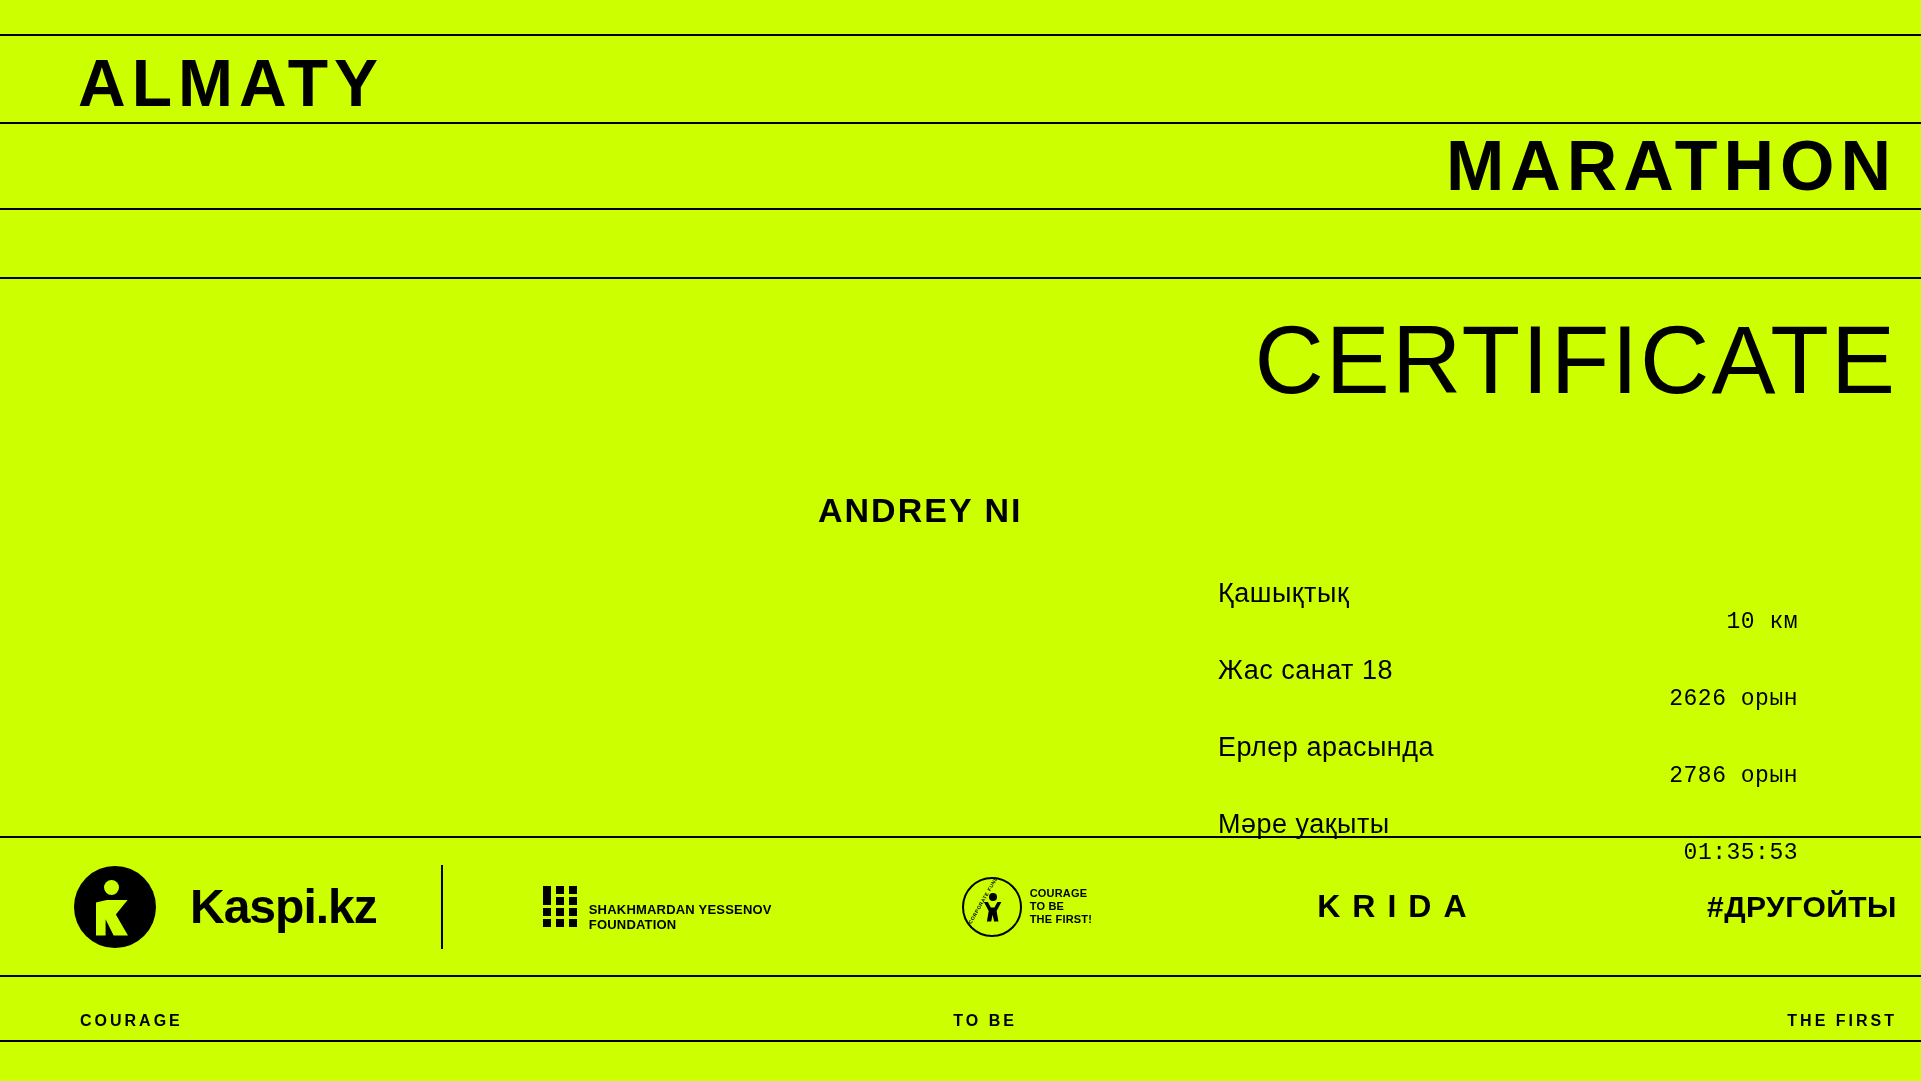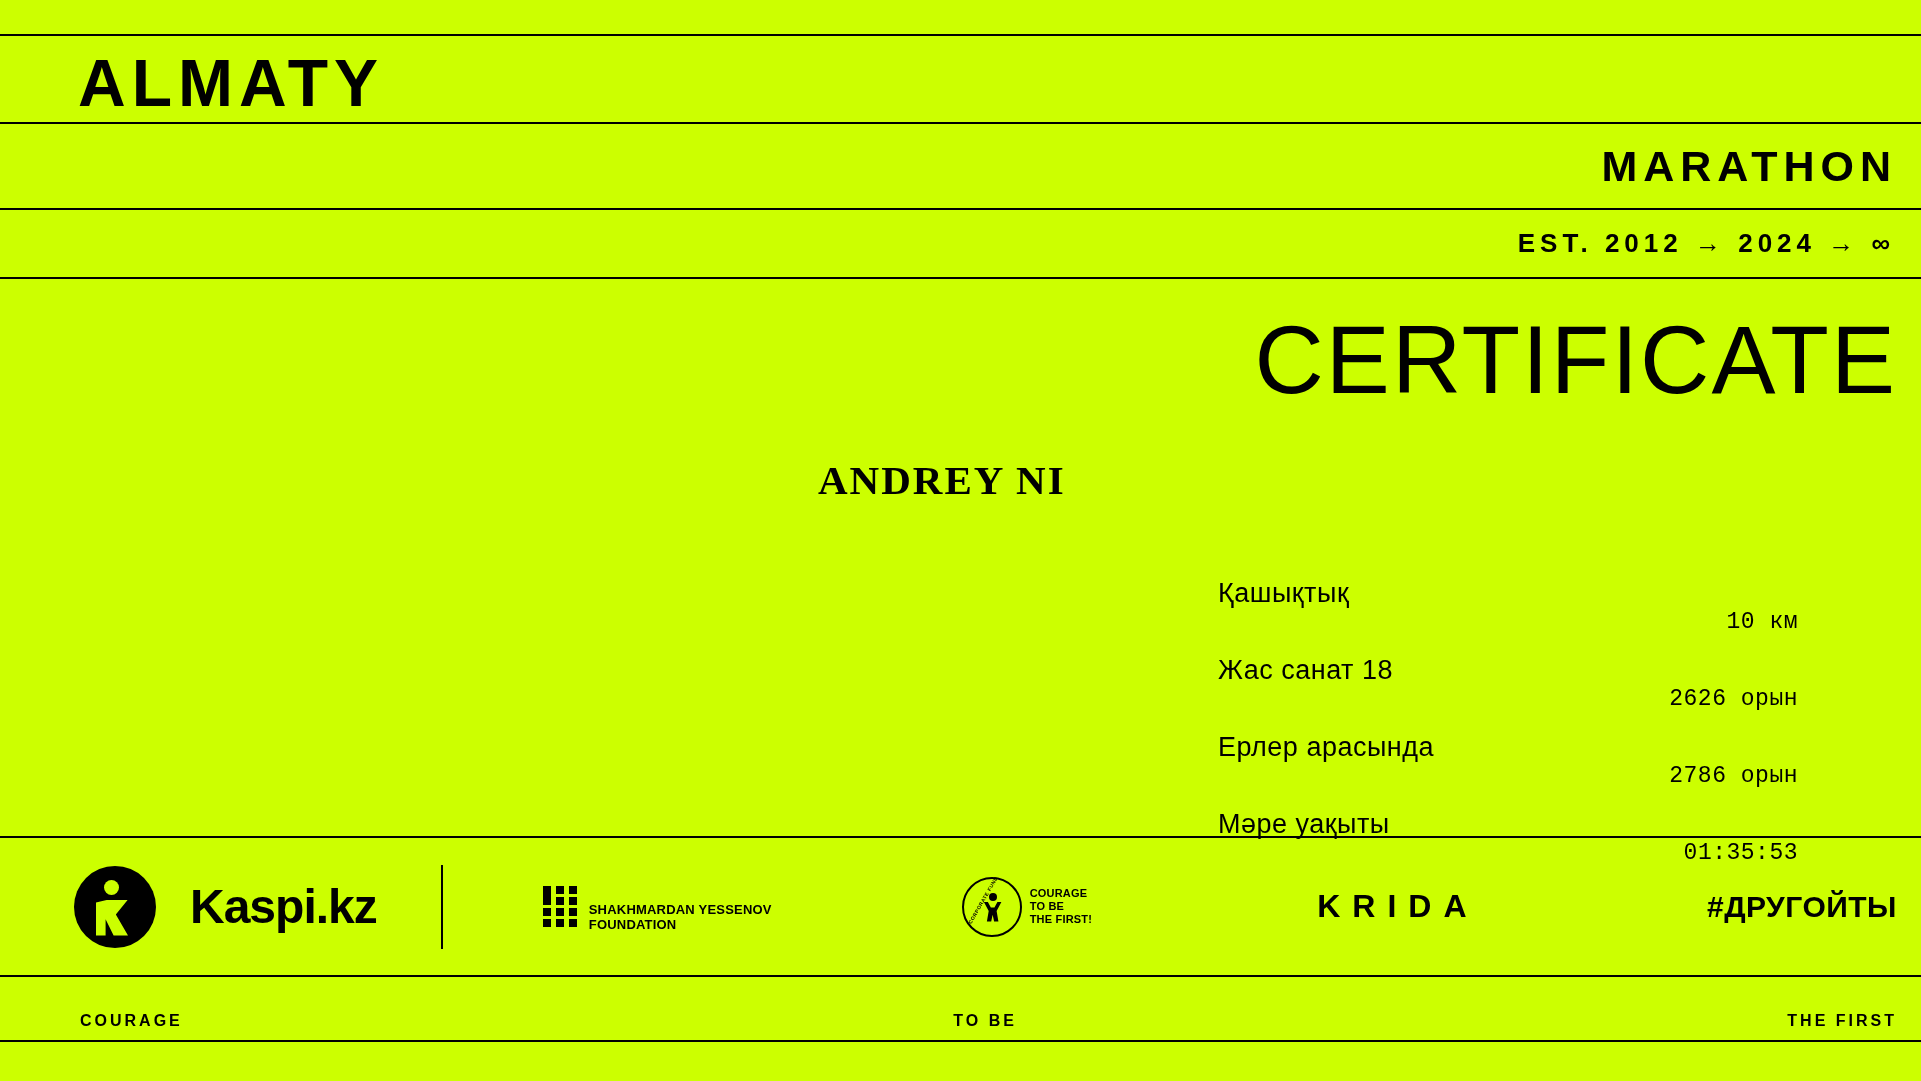--- a/index.html
+++ b/index.html
@@ -46,21 +46,21 @@
     font-size: 66px;
     font-weight: 700;
     letter-spacing: 6px;
     line-height: 72px;
     white-space: nowrap;
   }
   .marathon {
     position: absolute;
     right: 24px;
     top: 130px;
-    font-size: 43px;
+    font-size: 70px;
     font-weight: 700;
     letter-spacing: 6px;
     line-height: 72px;
     text-align: right;
     white-space: nowrap;
   }
   .est {
     position: absolute;
     right: 26px;
     top: 228px;
@@ -79,26 +79,25 @@
     font-weight: 400;
     letter-spacing: 2px;
     line-height: 104px;
     white-space: nowrap;
   }
 
   
   .participant {
     position: absolute;
     left: 818px;
-    top: 456px;
-    font-size: 41px;
+    top: 491px;
+    font-size: 34px;
     font-weight: 700;
     letter-spacing: 2px;
     white-space: nowrap;
-    font-family: Liberation Serif, serif;
   }
 
   
   .results {
     position: absolute;
     left: 818px;
     top: 578px;
     width: 980px;
   }
   .result-row {
@@ -304,21 +303,20 @@
   <div class="rule r1"></div>
   <div class="rule r2"></div>
   <div class="rule r3"></div>
   <div class="rule r4"></div>
   <div class="rule r5"></div>
   <div class="rule r6"></div>
   <div class="rule r7"></div>
 
   <div class="almaty">ALMATY</div>
   <div class="marathon">MARATHON</div>
-  <div class="est">EST. 2012 → 2024 → ∞</div>
 
   <div class="cert-title">CERTIFICATE</div>
 
   <div class="participant">ANDREY NI</div>
 
   <div class="results">
     <div class="result-row">
       <div class="result-label">Қашықтық</div>
       <div class="result-value">10 км</div>
     </div>

